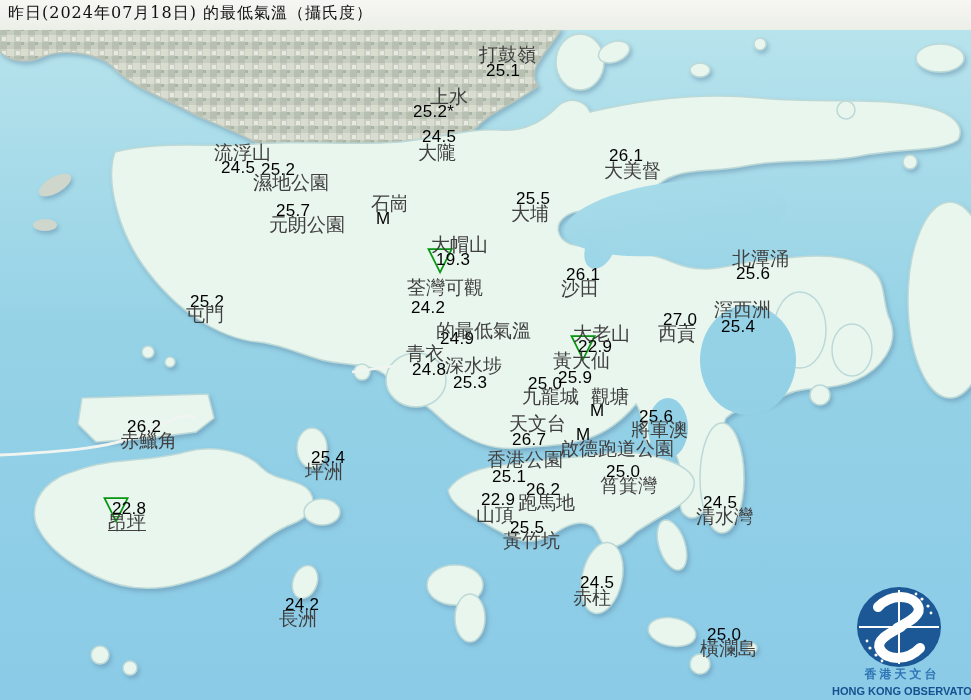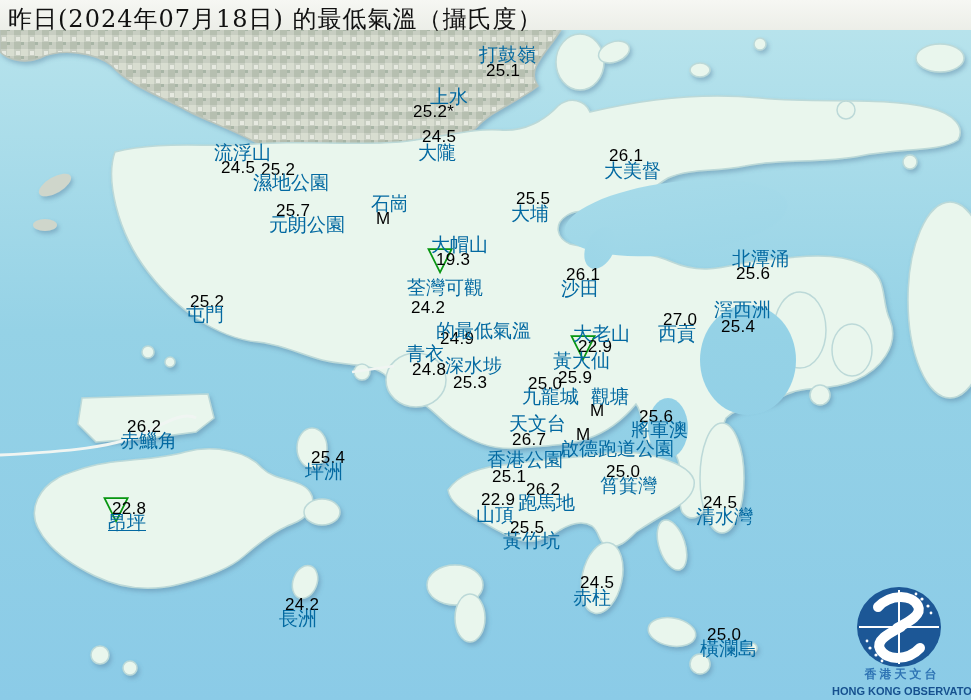--- a/index.html
+++ b/index.html
@@ -2,24 +2,24 @@
 <html><head>
 <meta charset="utf-8">
 <style>
   html,body{margin:0;padding:0;background:#666;}
   #stage{position:relative;width:971px;height:700px;overflow:hidden;
          font-family:"DejaVu Sans",sans-serif;background:#9fd6e8;}
   #map-svg{position:absolute;left:0;top:0;}
   .hdr{position:absolute;left:0;top:0;width:971px;height:30px;
        background:linear-gradient(#f6f7f3,#eceee8);}
   .title{position:absolute;left:8px;top:3px;font-family:"DejaVu Serif",serif;
-         font-size:24px;color:#111;letter-spacing:1px;white-space:nowrap;}
+         font-size:16px;color:#111;letter-spacing:1px;white-space:nowrap;}
   #labels{position:absolute;left:0;top:0;width:971px;height:700px;}
   .nm{position:absolute;font-family:"DejaVu Serif",serif;font-size:19px;
-      line-height:1;color:#0369a1;white-space:nowrap;z-index:4;}
+      line-height:1;color:#404040;white-space:nowrap;z-index:4;}
   .val{position:absolute;font-family:"Liberation Sans",sans-serif;font-size:17px;
        line-height:1;color:#000;white-space:nowrap;z-index:4;letter-spacing:.3px;}
   .tri{position:absolute;font-size:34px;line-height:1;font-weight:bold;
        color:#089612;z-index:3;}
   .logo-cn{position:absolute;left:852px;top:666px;width:100px;text-align:center;
        font-family:"DejaVu Serif",serif;font-size:12px;font-weight:bold;
        letter-spacing:3px;color:#2f74b4;white-space:nowrap;z-index:5;}
   .logo-en{position:absolute;left:832px;top:685px;width:140px;text-align:center;
        font-family:"Liberation Sans",sans-serif;font-size:11px;font-weight:bold;
        color:#16508e;white-space:nowrap;z-index:5;}

